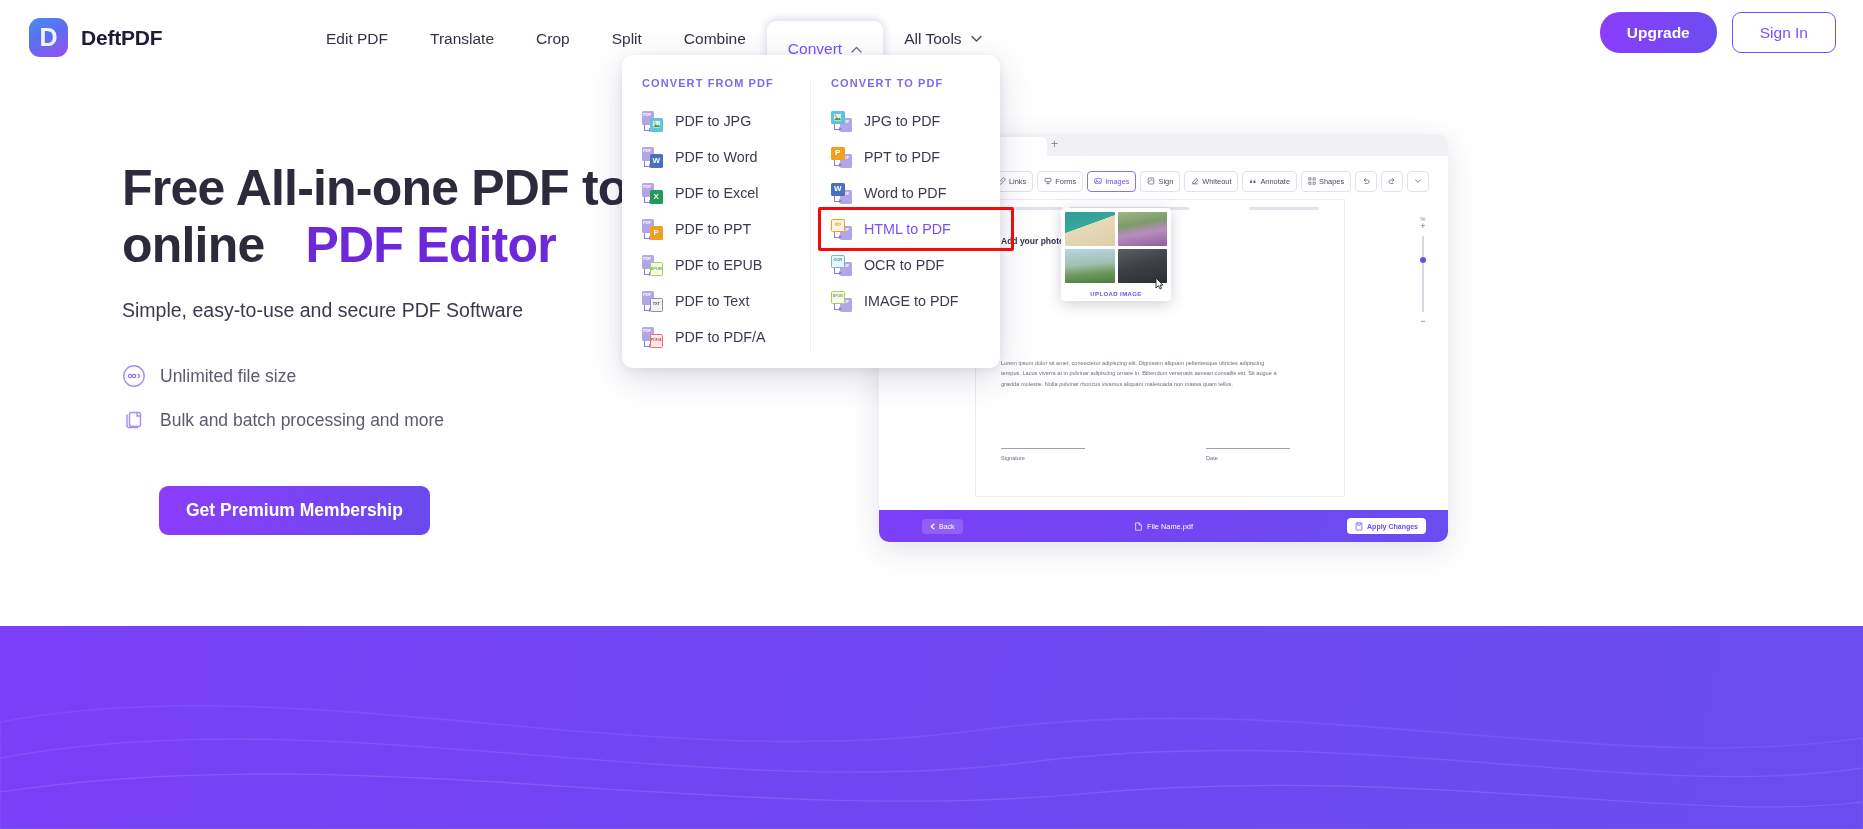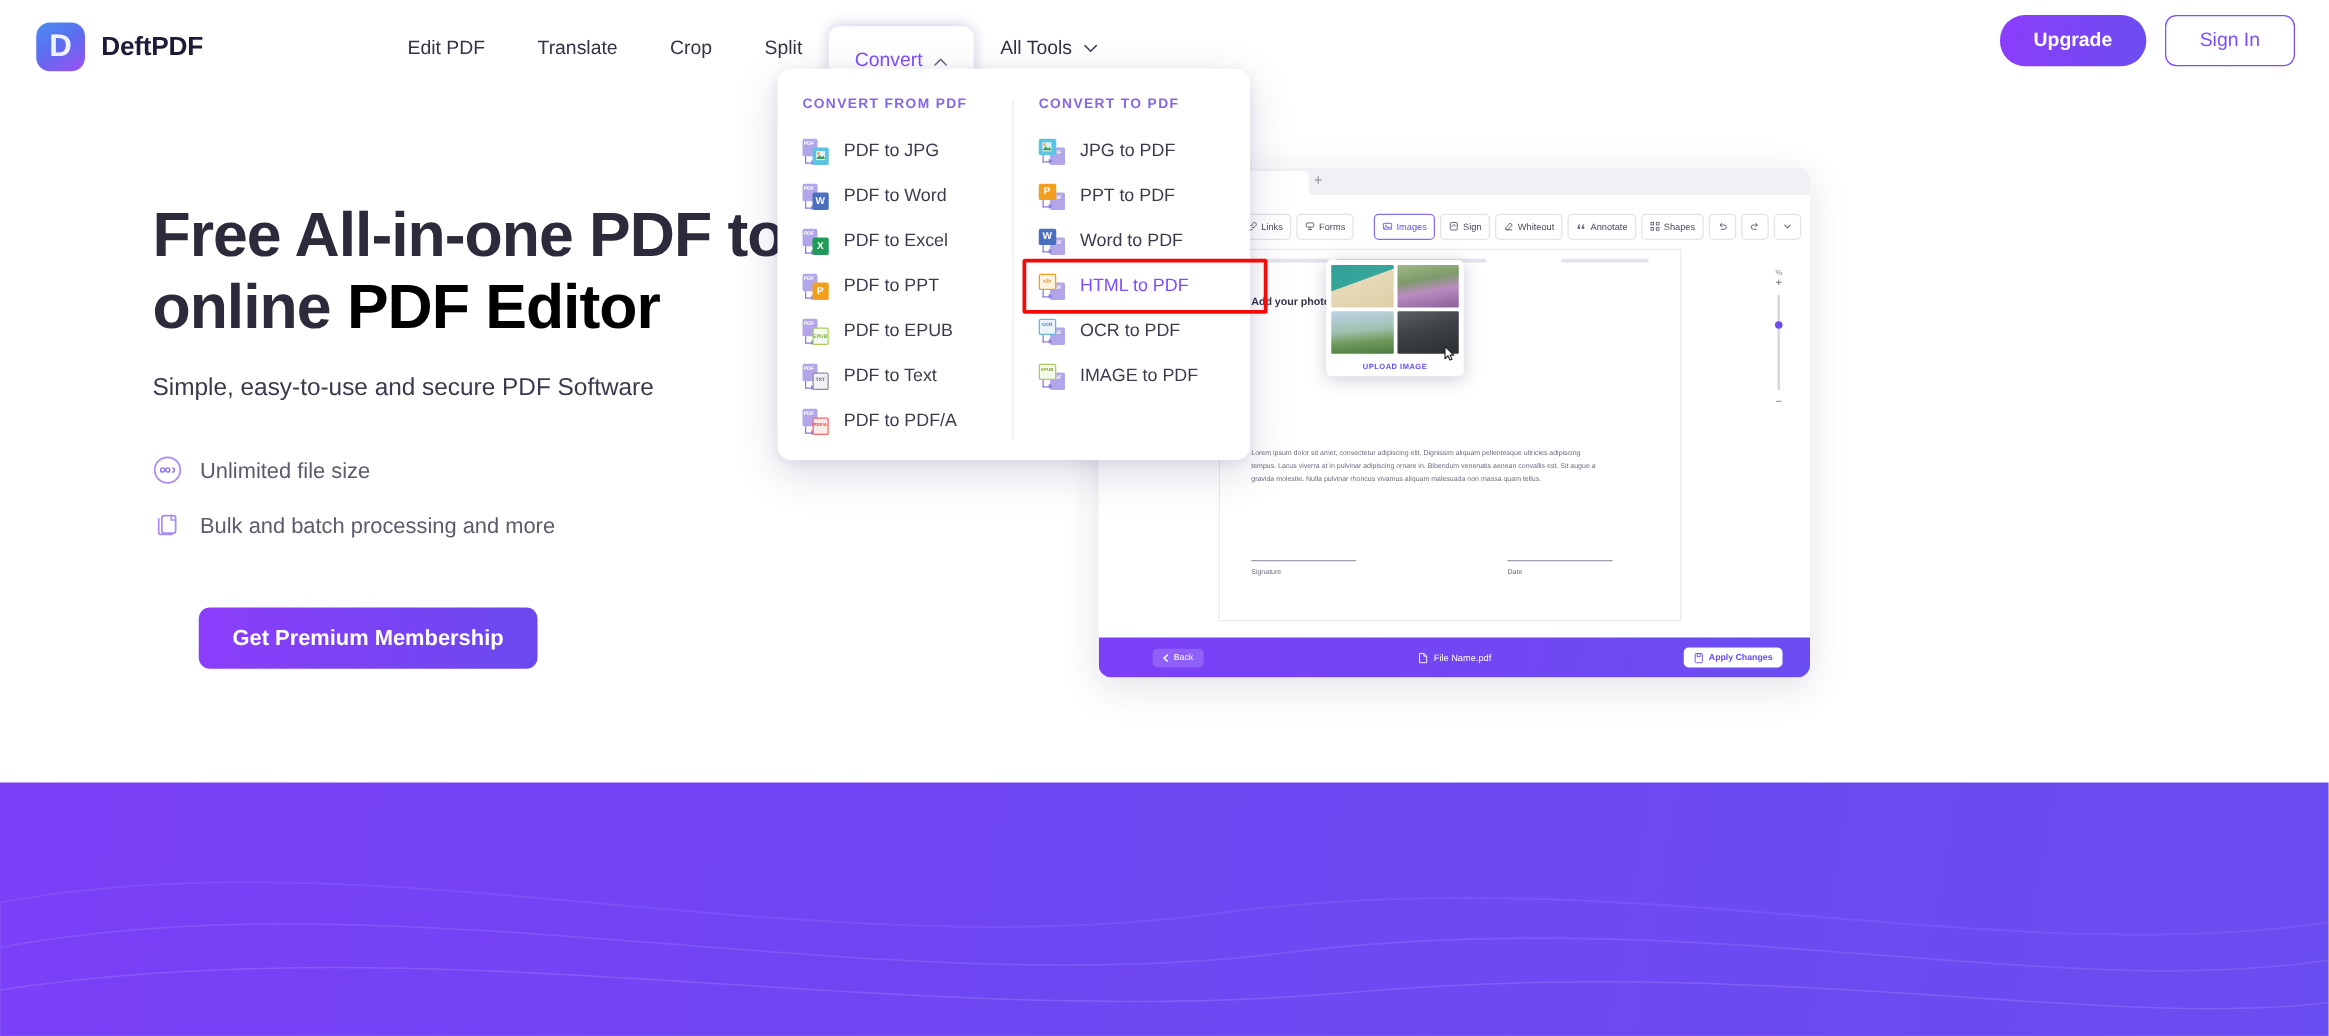--- a/index.html
+++ b/index.html
@@ -110,21 +110,21 @@
   .cicon.rev .sheet { left: auto; right: 0; top: auto; bottom: 0; }
   .cicon.rev .chip { right: auto; bottom: auto; left: 0; top: 0; }
   .cicon.rev .arrow { left: 2.5px; bottom: 1.5px; transform: none; }
 
   
   .hero { position: absolute; left: 122px; top: 160px; width: 760px; z-index: 5; }
   .hero h1 {
     font-size: 50px; line-height: 1.13; color: #2b2b3c; font-weight: bold;
     letter-spacing: -0.8px; margin-bottom: 26px;
   }
-  .hero h1 .accent { color: #000000; }
+  .hero h1 .accent { color: #6d28d9; margin-left: 28px; }
   .hero-sub { font-size: 19.5px; color: #3a3a4c; margin-bottom: 42px; }
   .feature { display: flex; align-items: center; gap: 14px; margin-bottom: 20px; }
   .feature-text { font-size: 17.5px; color: #5b5b6b; }
   .feat-icon { width: 24px; height: 24px; flex: none; }
   .btn-cta {
     margin-top: 34px;
     background: linear-gradient(95deg, #8b3dfb 0%, #6a49ee 100%);
     color: #fff; font-size: 17.5px; font-weight: bold; border: none;
     padding: 0 27px; height: 49px; border-radius: 9px; cursor: pointer;
     display: inline-flex; align-items: center; margin-left: 37px;
@@ -148,21 +148,21 @@
   .mock-body { position: relative; height: 386px; background: #fff; }
   .mock-toolbar {
     position: absolute; top: 12px; left: 0; width: 569px; height: 26px;
     display: flex; align-items: center; gap: 4px; padding-left: 112px;
   }
   .tool-btn {
     display: flex; align-items: center; gap: 3px; height: 21px; padding: 0 6px;
     border: 1px solid #e2e2ea; border-radius: 4px; background: #fff;
     font-size: 7.4px; color: #4a4a5a; white-space: nowrap; cursor: pointer;
   }
-  .tool-btn.sel { border-color: #8b6ff2; color: #6a4df0; margin-left: 12px; }
+  .tool-btn.sel { border-color: #8b6ff2; color: #6a4df0; }
   .tool-ico { width: 8px; height: 8px; flex:none; }
   .mock-page {
     position: absolute; left: 97px; top: 44px; width: 368px; height: 296px;
     background: #fff; box-shadow: 0 0 0 1px #eceaf2;
   }
   .mp-line { height: 3px; background: #e4e2ec; border-radius: 2px; }
   .mp-heading { font-size: 8.5px; font-weight: bold; color: #33334a; }
   .mp-para { font-size: 5.6px; line-height: 1.85; color: #6d6d80; }
   .mp-label { font-size: 5.6px; color: #6d6d80; }
   .sig-rule { height: 1px; background: #9e9eb0; }
@@ -238,20 +238,23 @@
         </div>
       <div class="nav-item">
           <span>Translate</span>
         </div>
       <div class="nav-item">
           <span>Crop</span>
         </div>
       <div class="nav-item">
           <span>Split</span>
         </div>
+      <div class="nav-item">
+          <span>Combine</span>
+        </div>
       <div class="nav-item active">
         <span>Convert</span>
         <span class="chev">
           <svg class="chev-svg" width="11" height="7" viewBox="0 0 11 7">
               <path d="M1 6 L5.5 1.5 L10 6" fill="none" stroke="#6f6f86" stroke-width="1.3" stroke-linecap="round" stroke-linejoin="round"></path>
             </svg>
         </span>
       </div>
       <div class="nav-item">
         <span>All Tools</span>

